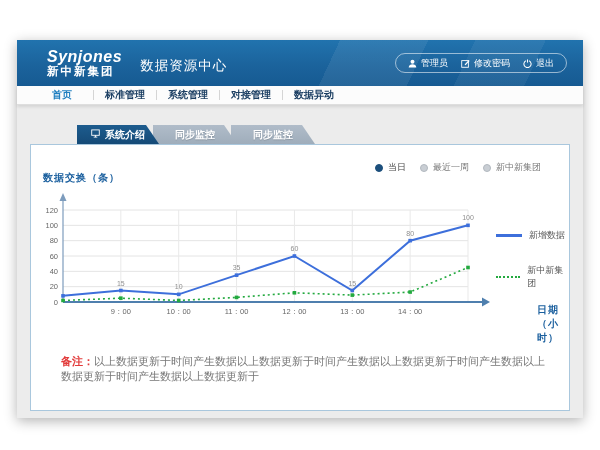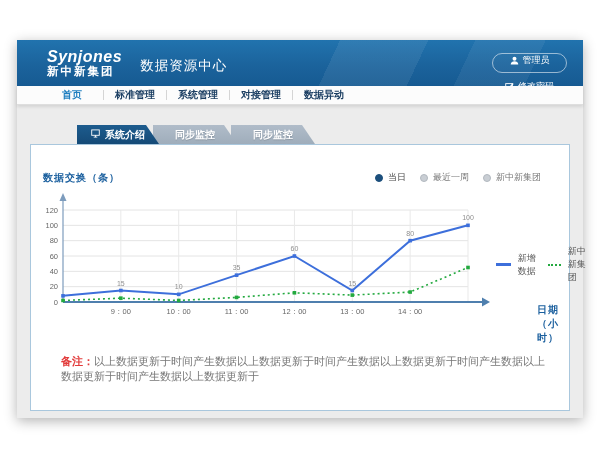--- a/index.html
+++ b/index.html
@@ -10,53 +10,53 @@
   
   .header{position:relative;height:46px;background:linear-gradient(180deg,#2173ae 0%,#1b639c 55%,#165a92 100%);
           display:flex;align-items:center;padding:0 16px 0 30px;overflow:hidden;}
   .header::after{content:"";position:absolute;inset:0;pointer-events:none;
           background:linear-gradient(115deg,transparent 55%,rgba(255,255,255,.07) 55%,rgba(255,255,255,.07) 70%,transparent 70%,transparent 78%,rgba(255,255,255,.06) 78%,rgba(255,255,255,.06) 90%,transparent 90%);}
   .logo-block{display:flex;flex-direction:column;line-height:1.05;}
   .logo-en{color:#fff;font-size:16px;font-weight:bold;font-style:italic;letter-spacing:.5px;}
   .logo-cn{color:#fff;font-size:11.5px;font-weight:bold;letter-spacing:2px;}
   .app-title{color:#fff;font-size:13.5px;margin-left:18px;margin-top:6px;letter-spacing:1px;}
   .user-pill{position:absolute;right:16px;top:13px;height:20px;display:flex;align-items:center;gap:13px;
-             border:1px solid rgba(255,255,255,.55);border-radius:11px;padding:0 12px;z-index:2;flex-direction:column;}
+             border:1px solid rgba(255,255,255,.55);border-radius:11px;padding:0 12px;z-index:2;}
   .user-item{display:flex;align-items:center;gap:4px;color:#fff;font-size:9px;cursor:pointer;white-space:nowrap;}
   .user-item svg{display:block;}
   
   .navbar{height:19px;background:#fcfcfc;border-bottom:1px solid #dedede;display:flex;align-items:center;
-          padding-left:24px;box-shadow:0 2px 3px rgba(0,0,0,.10);position:relative;z-index:1;}
+          padding-left:14px;box-shadow:0 2px 3px rgba(0,0,0,.10);position:relative;z-index:1;}
   .nav-item{width:62px;text-align:center;font-size:10px;font-weight:bold;color:#1c3f63;cursor:pointer;}
   .nav-item.active{color:#1f7fc0;}
   .nav-divider{width:1px;height:10px;background:#d5d5d5;}
   
   .content{position:relative;height:313px;background:#ececec;}
   .tabs{position:absolute;left:20px;top:20px;height:19px;display:flex;z-index:3;padding-left:40px;}
   .tab{height:19px;display:flex;align-items:center;justify-content:center;gap:5px;color:#fff;
        font-size:10px;font-weight:bold;cursor:pointer;
        clip-path:polygon(0 0,calc(100% - 13px) 0,100% 100%,0 100%);}
   .tab.active{width:82px;background:linear-gradient(180deg,#1d5c8e,#154a77);z-index:3;}
   .tab.inactive{width:84px;background:linear-gradient(180deg,#b0bcc9,#9fadbb);margin-left:-6px;z-index:1;
        text-shadow:0 1px 1px rgba(0,0,0,.15);}
   .panel{position:absolute;left:13px;right:13px;top:39px;height:267px;background:#fff;
          border:1px solid #a9c7dd;}
   
-  .radio-row{position:absolute;right:28px;top:26px;display:flex;gap:14px;align-items:center;}
+  .radio-row{position:absolute;right:28px;top:16px;display:flex;gap:14px;align-items:center;}
   .radio{display:flex;align-items:center;gap:5px;font-size:9px;color:#777;cursor:pointer;}
   .radio .dot{width:8px;height:8px;border-radius:50%;background:#c9ced4;border:1px solid #b2b8bf;}
   .radio.selected{color:#444;}
   .radio.selected .dot{background:#1c4f7c;border-color:#1c4f7c;}
   
   .y-axis-title{position:absolute;left:12px;top:26px;font-size:10px;font-weight:bold;color:#1a5f9e;letter-spacing:1px;}
   .chart-wrap{position:absolute;left:8px;top:47px;width:510px;height:135px;}
   .x-axis-title{position:absolute;left:506px;top:158px;font-size:10px;font-weight:bold;color:#1a5f9e;letter-spacing:1px;}
   .tick{font-size:7.5px;fill:#666;}
   .dlabel{font-size:7px;fill:#8f8f8f;}
-  .legend{position:absolute;left:465px;top:100px;display:flex;flex-direction:row;gap:10px;}
+  .legend{position:absolute;left:465px;top:84px;display:flex;flex-direction:column;gap:22px;}
   .legend-item{display:flex;align-items:center;gap:7px;font-size:9px;color:#555;}
   .legend-item .sample{width:26px;height:0;}
   
   .note{position:absolute;left:30px;top:209px;right:24px;font-size:11px;color:#777;line-height:1.4;}
   .note .note-prefix{color:#e23b3b;font-weight:bold;}
 </style>
 </head>
 <body>
 
 <div class="stage">

